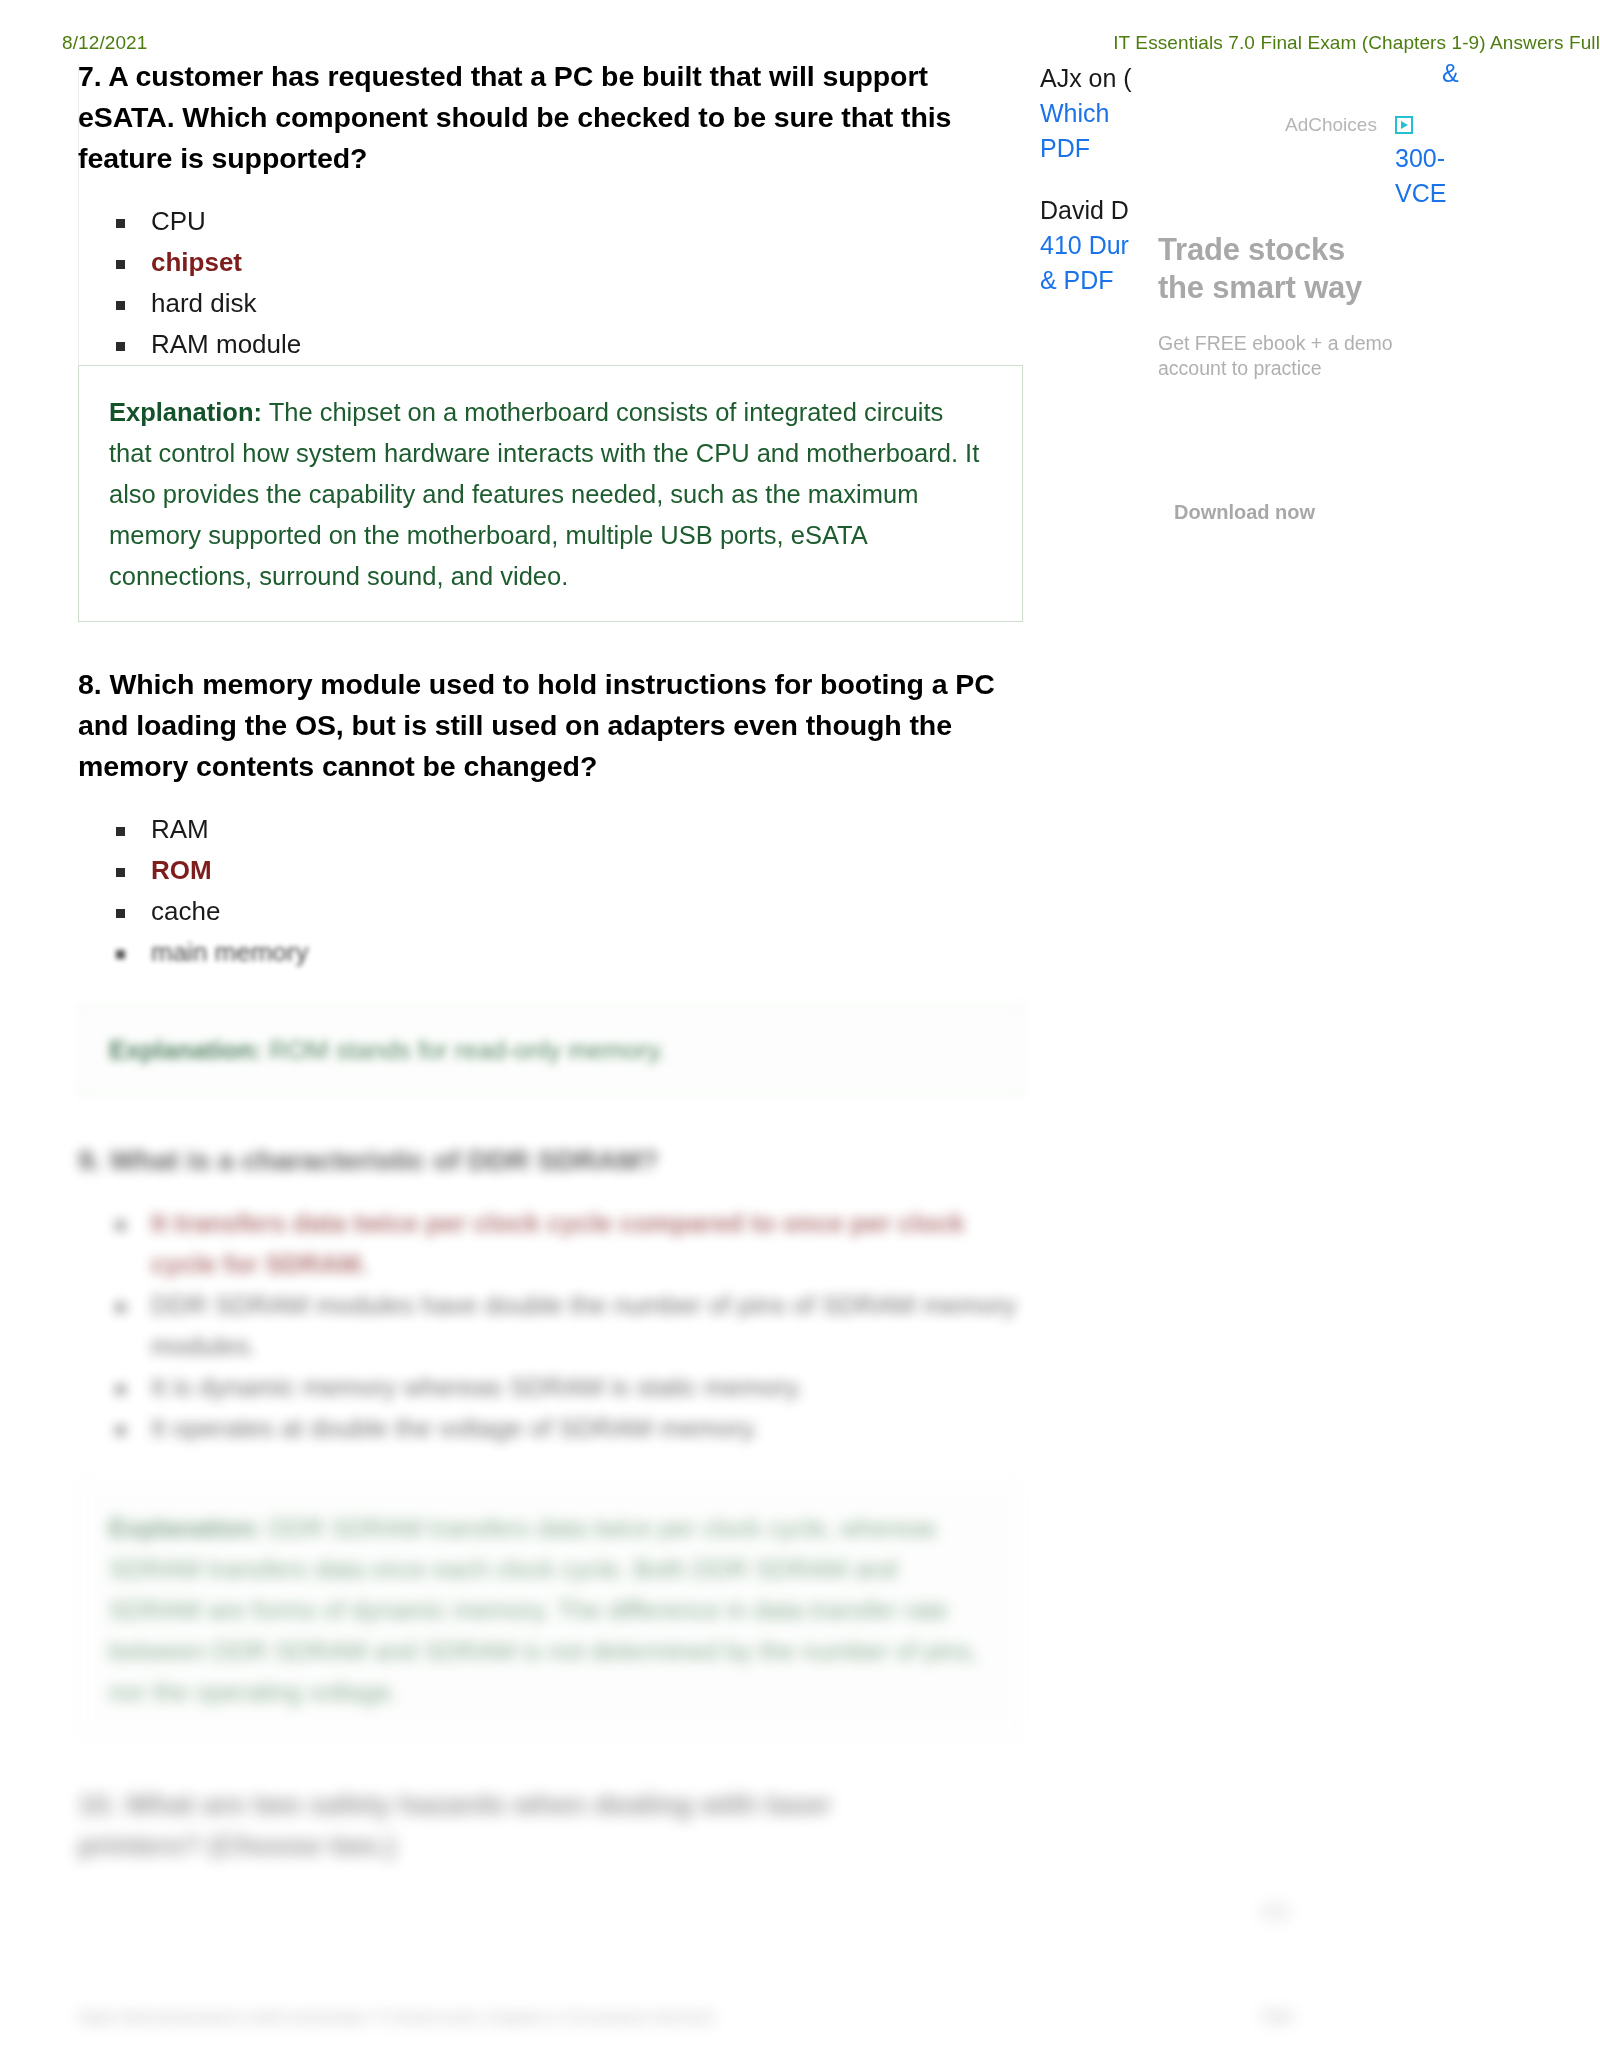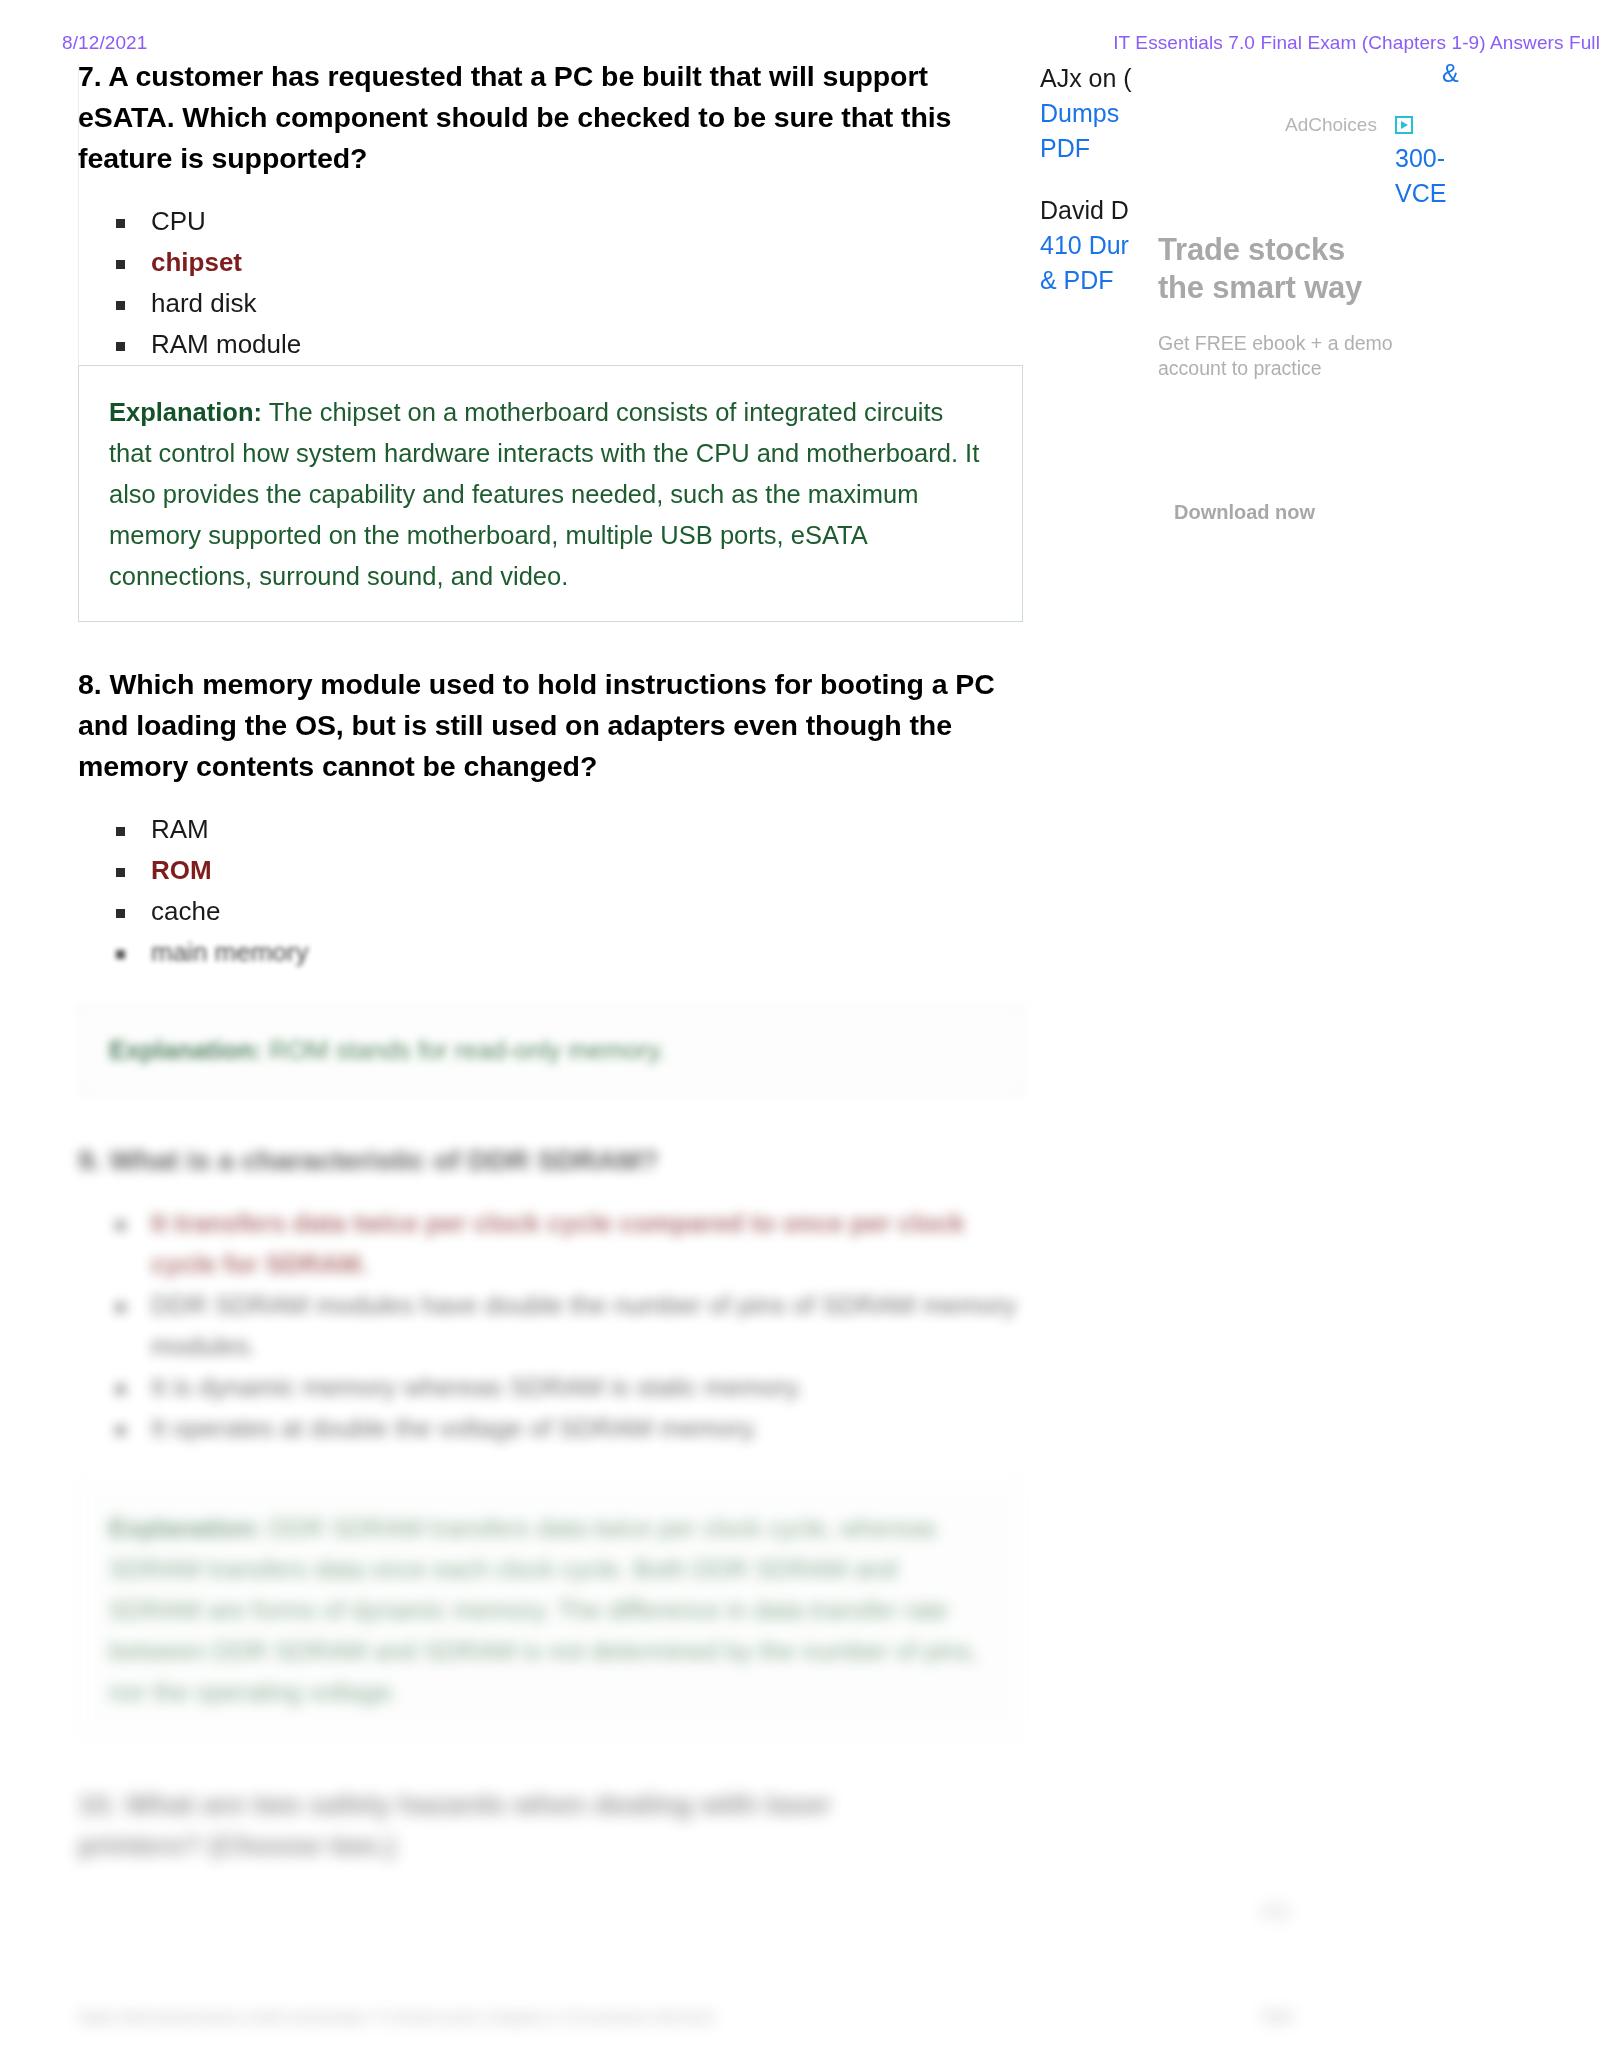--- a/index.html
+++ b/index.html
@@ -16,21 +16,21 @@
   }
 
   
   .print-header {
     position: absolute;
     top: 32px; left: 0; right: 0;
     height: 26px;
     display: flex;
     align-items: baseline;
     font-size: 19px;
-    color: #8b5cf6;
+    color: #4d7c0f;
     letter-spacing: .1px;
   }
   .print-header .ph-date { position: absolute; left: 62px; }
   .print-header .ph-title {
     position: absolute; left: 0; right: 0;
     text-align: right;
     padding-left: 40px;
   }
 
   
@@ -252,21 +252,21 @@
 
     <h2 class="q-heading blur-5" style="margin-top:46px;width:810px">10. What are two safety hazards when dealing with laser printers? (Choose two.)</h2>
 
   </div>
 
   <div class="ad-rail">
 
     <div class="ad-links">
       <div class="grp">
         <div class="dark">AJx on (</div>
-        <div class="blue">Dumps</div>
+        <div class="blue">Which</div>
         <div class="blue">PDF</div>
       </div>
       <div class="grp">
         <div class="dark">David D</div>
         <div class="blue">410 Dur</div>
         <div class="blue">&amp; PDF</div>
       </div>
     </div>
 
     <div class="ad-right-col">

